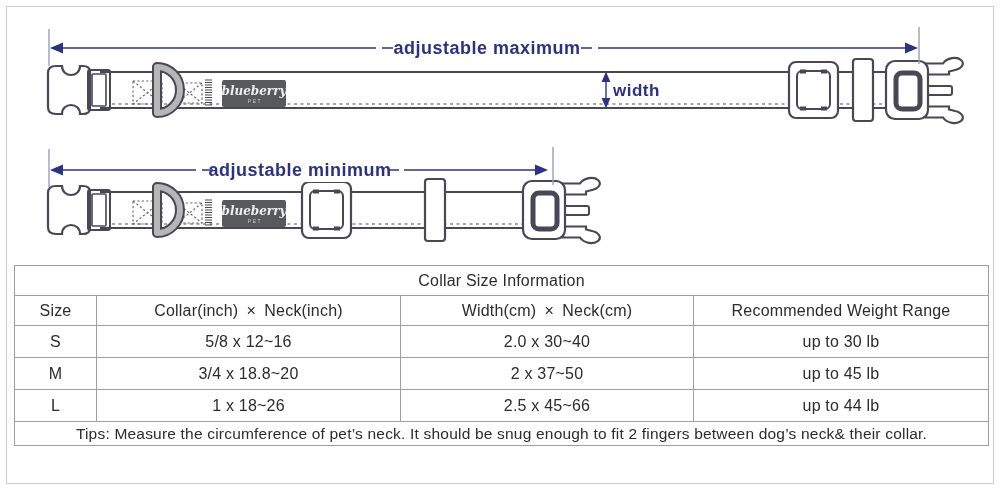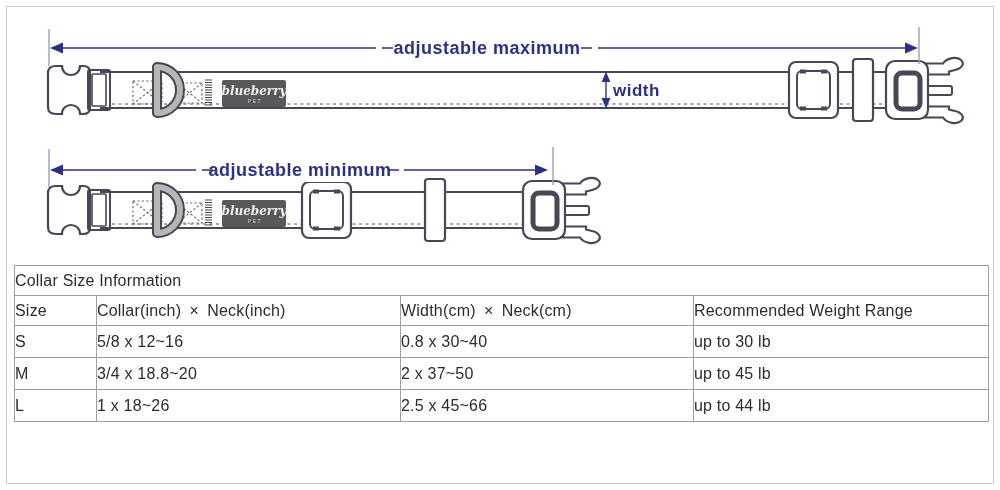--- a/index.html
+++ b/index.html
@@ -26,21 +26,21 @@
   .brandsub{fill:#d0d0d0;font-family:"Liberation Sans",sans-serif;font-size:5px;letter-spacing:1.6px;}
   .coil{stroke:#474756;stroke-width:1.2;fill:none;}
   .whitebg{fill:#ffffff;stroke:none;}
 
   
   table.sizes{
     position:absolute;left:14px;top:265px;width:974px;
     border-collapse:collapse;table-layout:fixed;
     font-size:16px;letter-spacing:0.2px;color:#2c2c2c;
   }
-  table.sizes td{border:1px solid #9f9f9f;text-align:left;vertical-align:middle;padding:0;}
+  table.sizes td{border:1px solid #9f9f9f;text-align:center;vertical-align:middle;padding:0;}
   td.title-cell{text-align:left;padding-left:7px;height:29px;font-size:16px;}
   tr.head td{height:29px;margin-top:11px;}
   tr.datarow td{height:31px;}
   td.tips-cell{text-align:left;padding-left:7px;height:23px;font-size:15.5px;}
 </style>
 </head>
 <body>
 
 <div class="page">
   <div class="frame"></div>
@@ -160,30 +160,33 @@
       </tr>
       <tr class="head">
         <td>Size</td>
         <td>Collar(inch) × Neck(inch)</td>
         <td>Width(cm) × Neck(cm)</td>
         <td>Recommended Weight Range</td>
       </tr>
       <tr class="datarow">
         <td>S</td>
         <td>5/8 x 12~16</td>
-        <td>0.8 x 30~40</td>
+        <td>2.0 x 30~40</td>
         <td>up to 30 lb</td>
       </tr>
       <tr class="datarow">
         <td>M</td>
         <td>3/4 x 18.8~20</td>
         <td>2 x 37~50</td>
         <td>up to 45 lb</td>
       </tr>
       <tr class="datarow">
         <td>L</td>
         <td>1 x 18~26</td>
         <td>2.5 x 45~66</td>
         <td>up to 44 lb</td>
       </tr>
+      <tr>
+        <td class="tips-cell" colspan="4">Tips: Measure the circumference of pet’s neck. It should be snug enough to fit 2 fingers between dog’s neck&amp; their collar.</td>
+      </tr>
     </tbody>
   </table>
 </div>
 
 </body></html>

